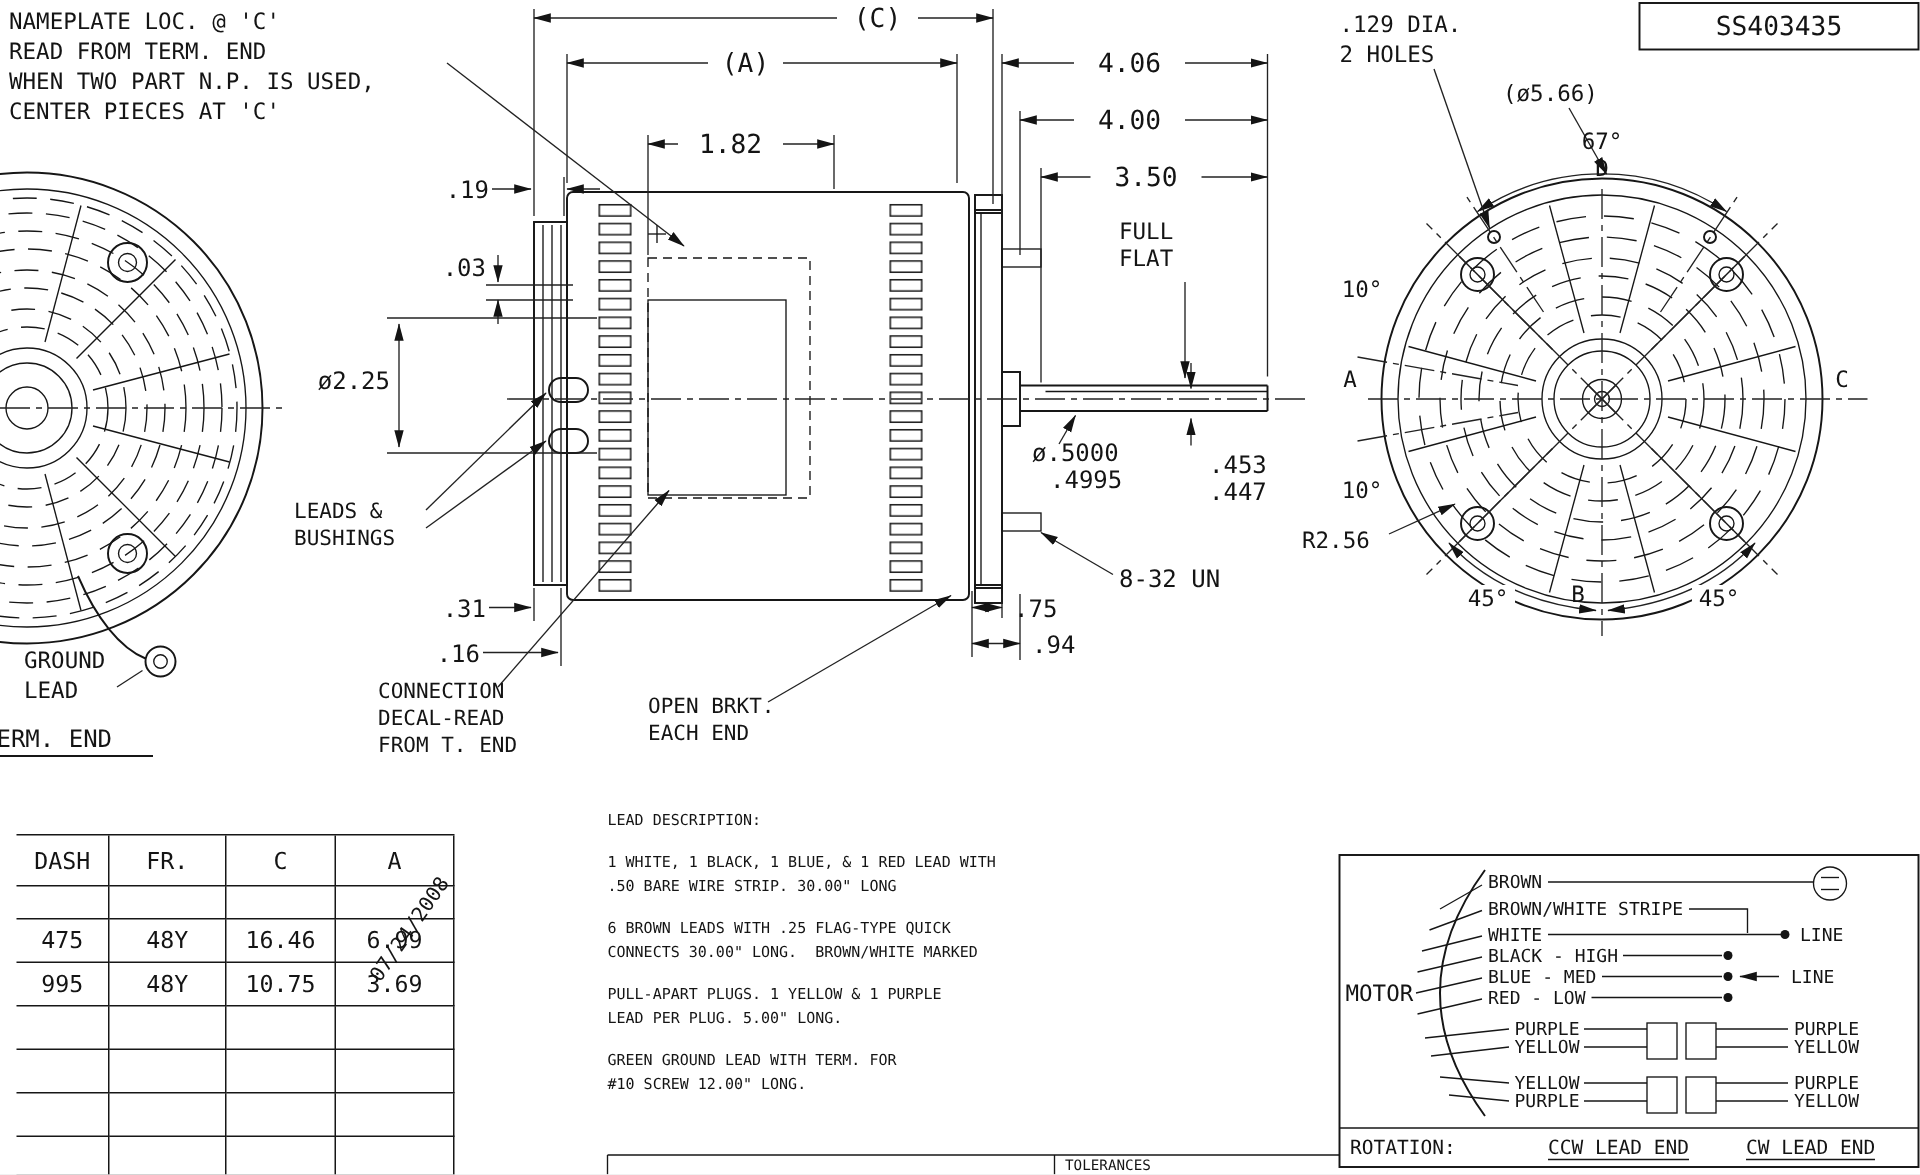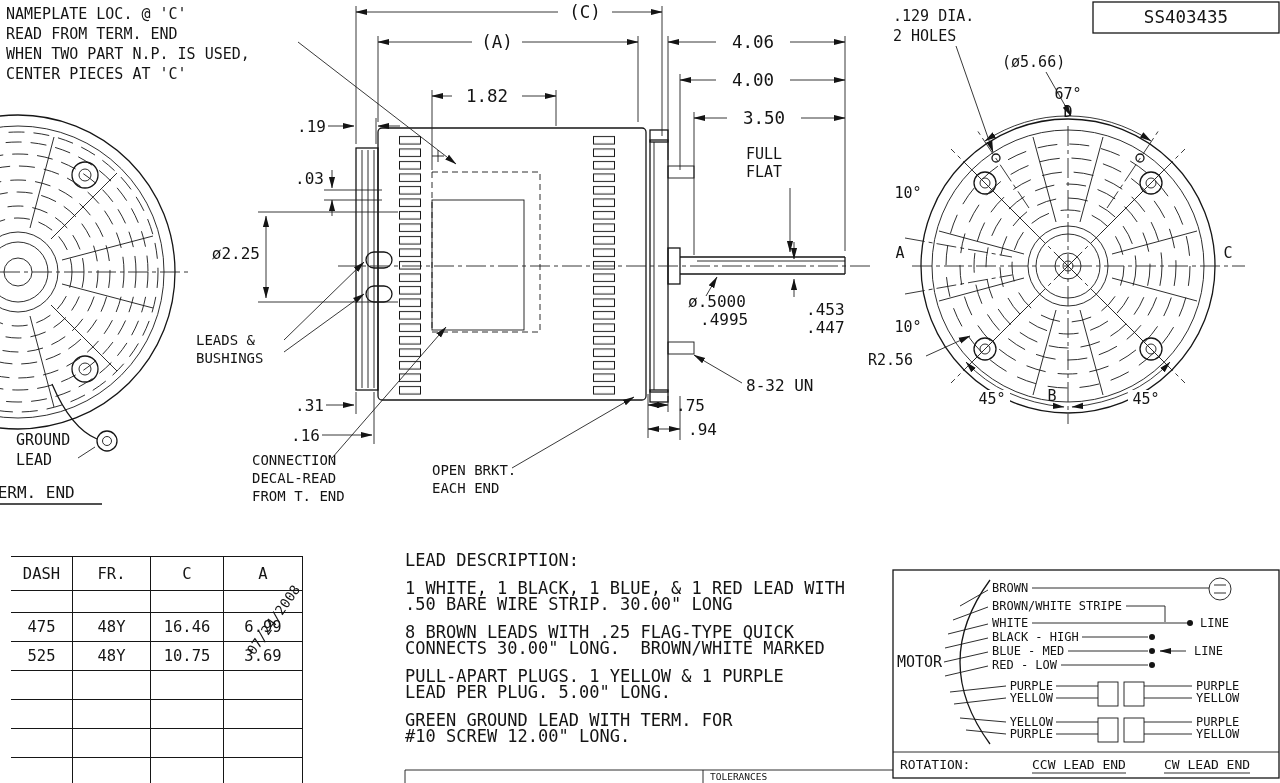--- a/index.html
+++ b/index.html
@@ -21,21 +21,21 @@
   
   .spec-table{position:absolute;left:11px;top:556px;width:292px;height:227px;
     display:grid;grid-template-columns:62px 78px 73px 79px;
     grid-template-rows:34px 22px 29px 29px 29px 29px 29px 26px;
     border-top:1.4px solid #161616;}
   .spec-table .cell{border-right:1.4px solid #161616;border-bottom:1.4px solid #161616;
     display:flex;align-items:center;justify-content:center;font-size:15.5px;}
   .rev-date{position:absolute;left:250px;top:645px;font-size:13.5px;white-space:nowrap;
     transform:rotate(-55deg);transform-origin:left center;}
   
-  .lead-desc{position:absolute;left:405px;top:552px;width:380px;font-size:17px;}
+  .lead-desc{position:absolute;left:405px;top:540px;width:380px;font-size:10px;}
   .lead-desc .tl-line{height:16.5px;line-height:16.5px;white-space:pre;}
   .lead-desc .gap{height:11px;}
 </style>
 </head>
 <body>
 
 <div class="sheet">
 
 <svg width="1280" height="783" viewBox="0 0 1280 783">
   <defs>
@@ -394,21 +394,21 @@
   <div class="cell"></div>
   <div class="cell"></div>
   <div class="cell"></div>
   <div class="cell"></div>
 
   <div class="cell">475</div>
   <div class="cell">48Y</div>
   <div class="cell">16.46</div>
   <div class="cell">6.99</div>
 
-  <div class="cell">525</div>
+  <div class="cell">995</div>
   <div class="cell">48Y</div>
   <div class="cell">10.75</div>
   <div class="cell">3.69</div>
 
   <div class="cell"></div>
   <div class="cell"></div>
   <div class="cell"></div>
   <div class="cell"></div>
 
   <div class="cell"></div>
@@ -428,21 +428,21 @@
 </div>
 
 <div class="rev-date">07/24/2008</div>
 
 <div class="lead-desc">
   <div class="tl-line">LEAD DESCRIPTION:</div>
   <div class="gap"></div>
   <div class="tl-line">1 WHITE, 1 BLACK, 1 BLUE, &amp; 1 RED LEAD WITH</div>
   <div class="tl-line">.50 BARE WIRE STRIP. 30.00" LONG</div>
   <div class="gap"></div>
-  <div class="tl-line">8 BROWN LEADS WITH .25 FLAG-TYPE QUICK</div>
+  <div class="tl-line">6 BROWN LEADS WITH .25 FLAG-TYPE QUICK</div>
   <div class="tl-line">CONNECTS 30.00" LONG.  BROWN/WHITE MARKED</div>
   <div class="gap"></div>
   <div class="tl-line">PULL-APART PLUGS. 1 YELLOW &amp; 1 PURPLE</div>
   <div class="tl-line">LEAD PER PLUG. 5.00" LONG.</div>
   <div class="gap"></div>
   <div class="tl-line">GREEN GROUND LEAD WITH TERM. FOR</div>
   <div class="tl-line">#10 SCREW 12.00" LONG.</div>
 </div>
 
 </div>

